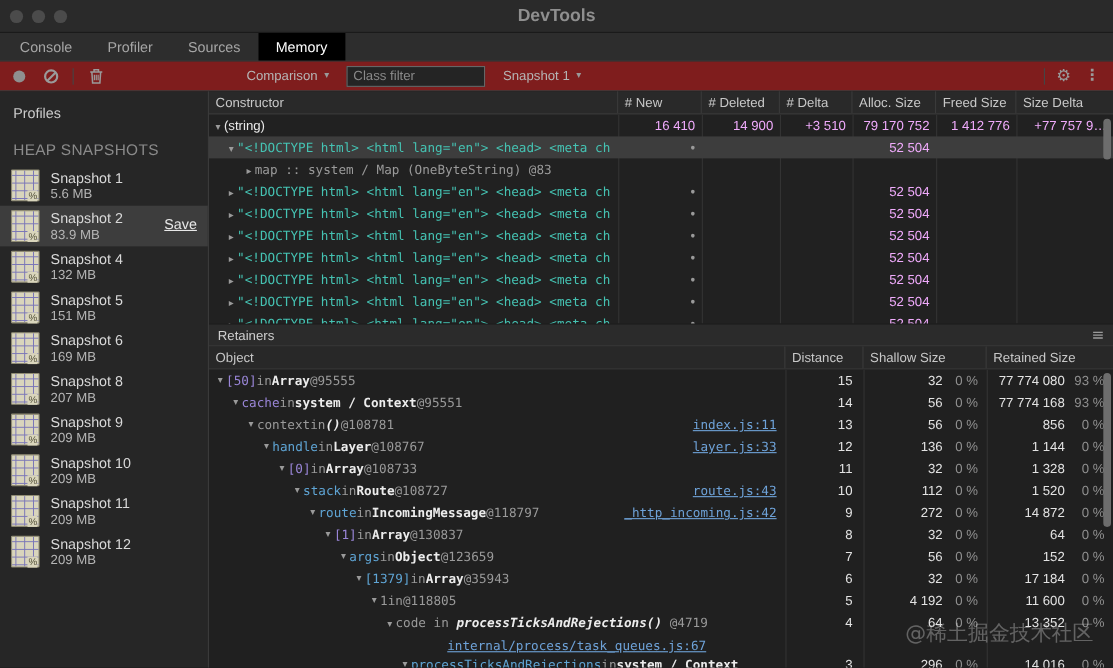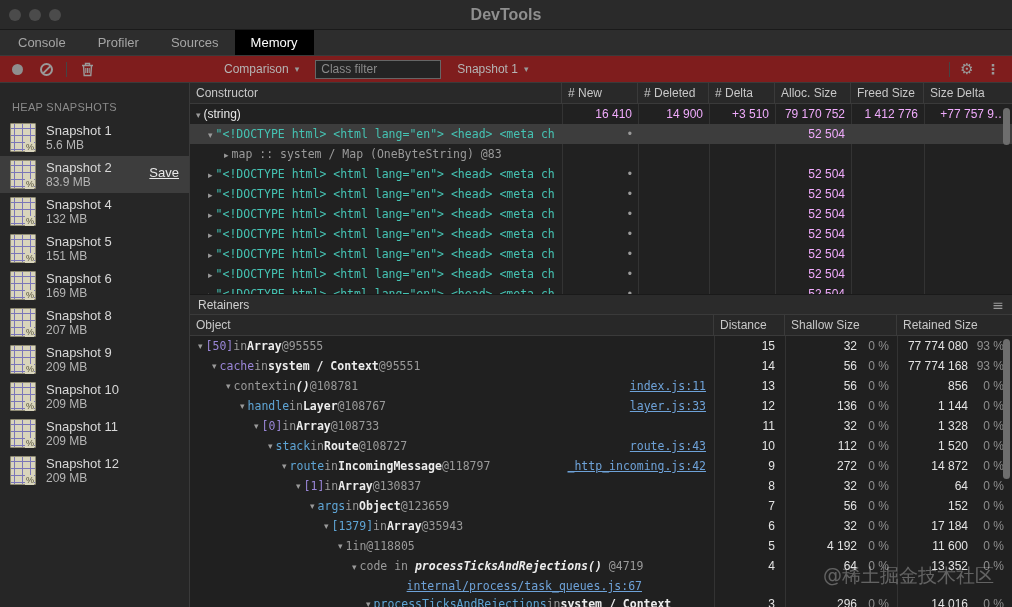--- a/index.html
+++ b/index.html
@@ -30,21 +30,21 @@
   .dd-arrow { font-size:9px; color:#9a9a9a; font-family:"DejaVu Sans", sans-serif; }
   .class-filter { width:126px; height:19px; background:#242424; border:1px solid #666; color:#ddd; font-size:12px; padding:0 5px; margin:0 8px; }
   .class-filter::placeholder { color:#8a8a8a; }
   .toolbar-right { margin-left:auto; display:flex; align-items:center; padding-right:6px; }
   .gear { font-size:15px; }
   .kebab { font-size:14px; font-weight:bold; }
   
   .content { display:flex; height:550px; }
   .sidebar { width:190px; background:#262626; border-right:1px solid #3a3a3a; flex:none; overflow:hidden; }
   .profiles-title { color:#cccccc; font-size:13px; padding:12px 0 0 12px; }
-  .heap-label { color:#8a8a8a; font-size:11px; padding:18px 0 6px 12px; letter-spacing:.3px; }
+  .heap-label { color:#8a8a8a; font-size:14px; padding:18px 0 6px 12px; letter-spacing:.3px; }
   .snap-item { display:flex; align-items:center; height:37px; padding-left:10px; position:relative; }
   .snap-item.selected { background:#3d3d3d; }
   .snap-icon { width:26px; height:29px; background:#d9d5bc; border:1px solid #8f8b74; border-radius:1px; flex:none; position:relative;
     background-image:
       linear-gradient(#7a76b8 1px, transparent 1px),
       linear-gradient(90deg, #7a76b8 1px, transparent 1px);
     background-size:100% 7px, 8px 100%; background-position:0 4px, 3px 0; }
   .snap-icon::after { content:"%"; position:absolute; right:1px; bottom:-1px; font-size:9px; color:#56543c; background:#d9d5bc; padding-left:1px; }
   .snap-text { margin-left:10px; line-height:14px; }
   .snap-name { color:#d8d8d8; font-size:13px; }
@@ -135,20 +135,21 @@
     <div class="toolbar-right">
       <div class="tb-sep"></div>
       <div class="tb-icon gear">⚙</div>
       <div class="tb-icon kebab">⋮</div>
     </div>
   </div>
 
   <div class="content">
 
     <div class="sidebar">
+      <div class="profiles-title">Profiles</div>
       <div class="heap-label">HEAP SNAPSHOTS</div>
 
       <div class="snap-item">
         <div class="snap-icon"></div>
         <div class="snap-text">
             <div class="snap-name">Snapshot 1</div>
             <div class="snap-size">5.6 MB</div>
           </div>
       </div>
       <div class="snap-item selected">

